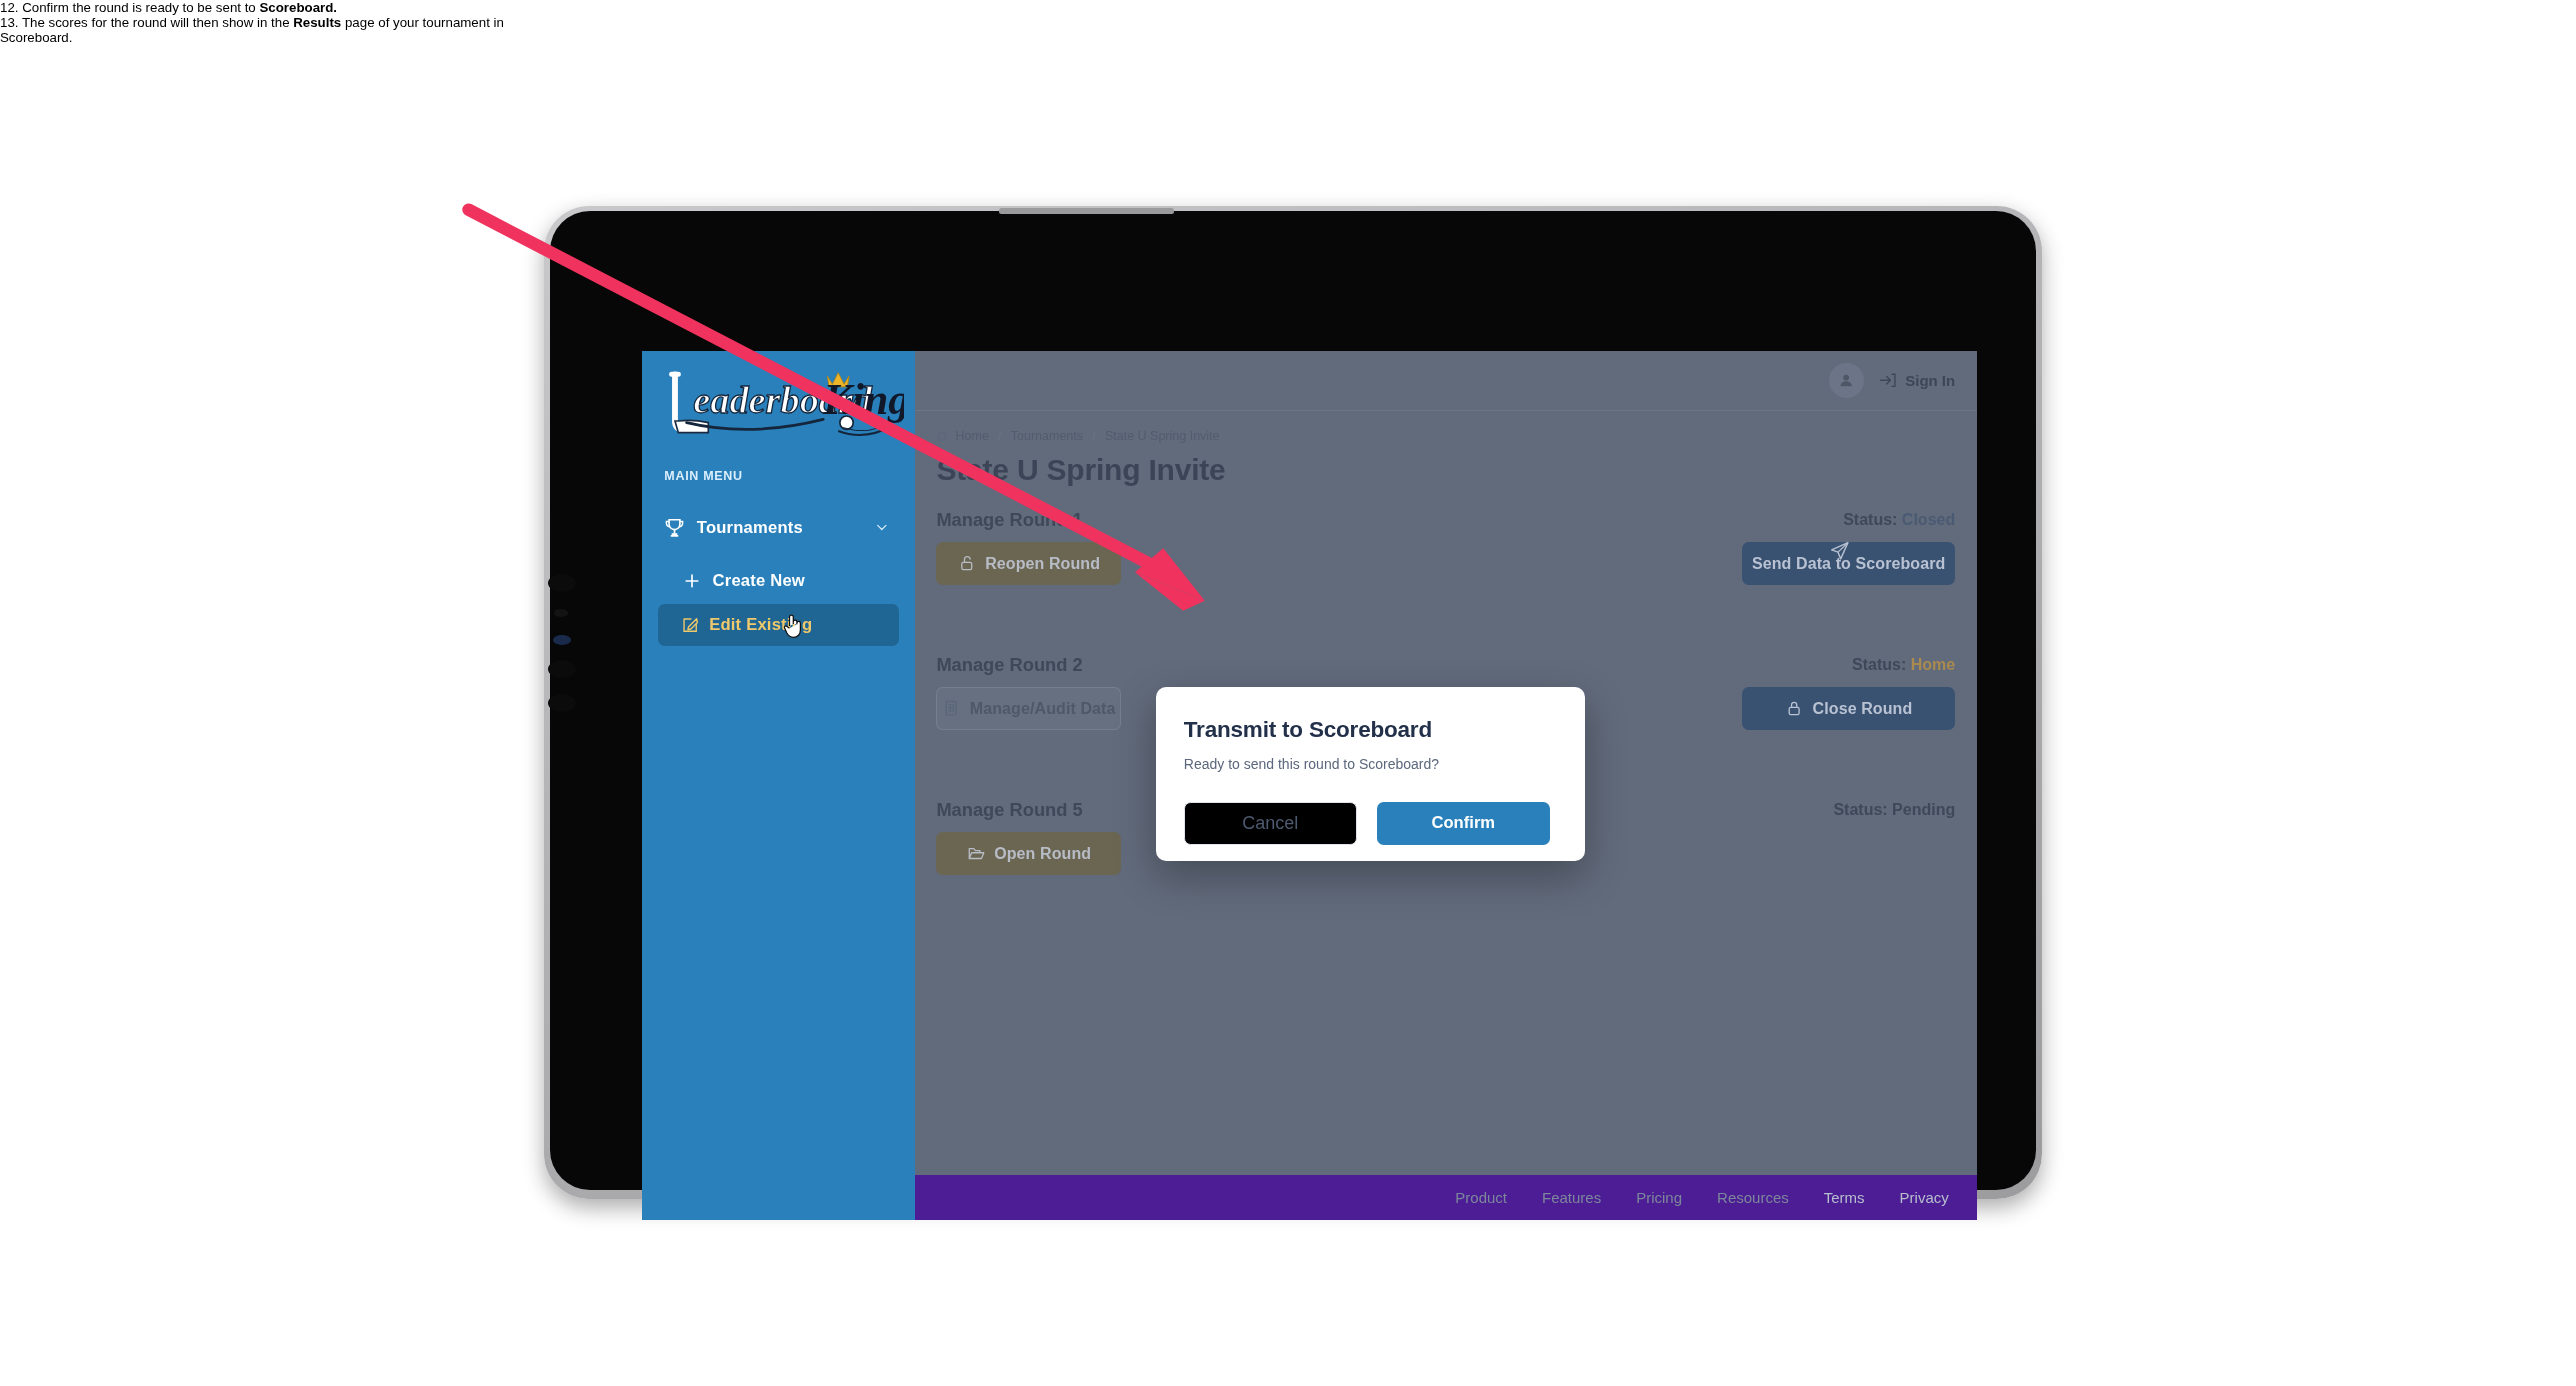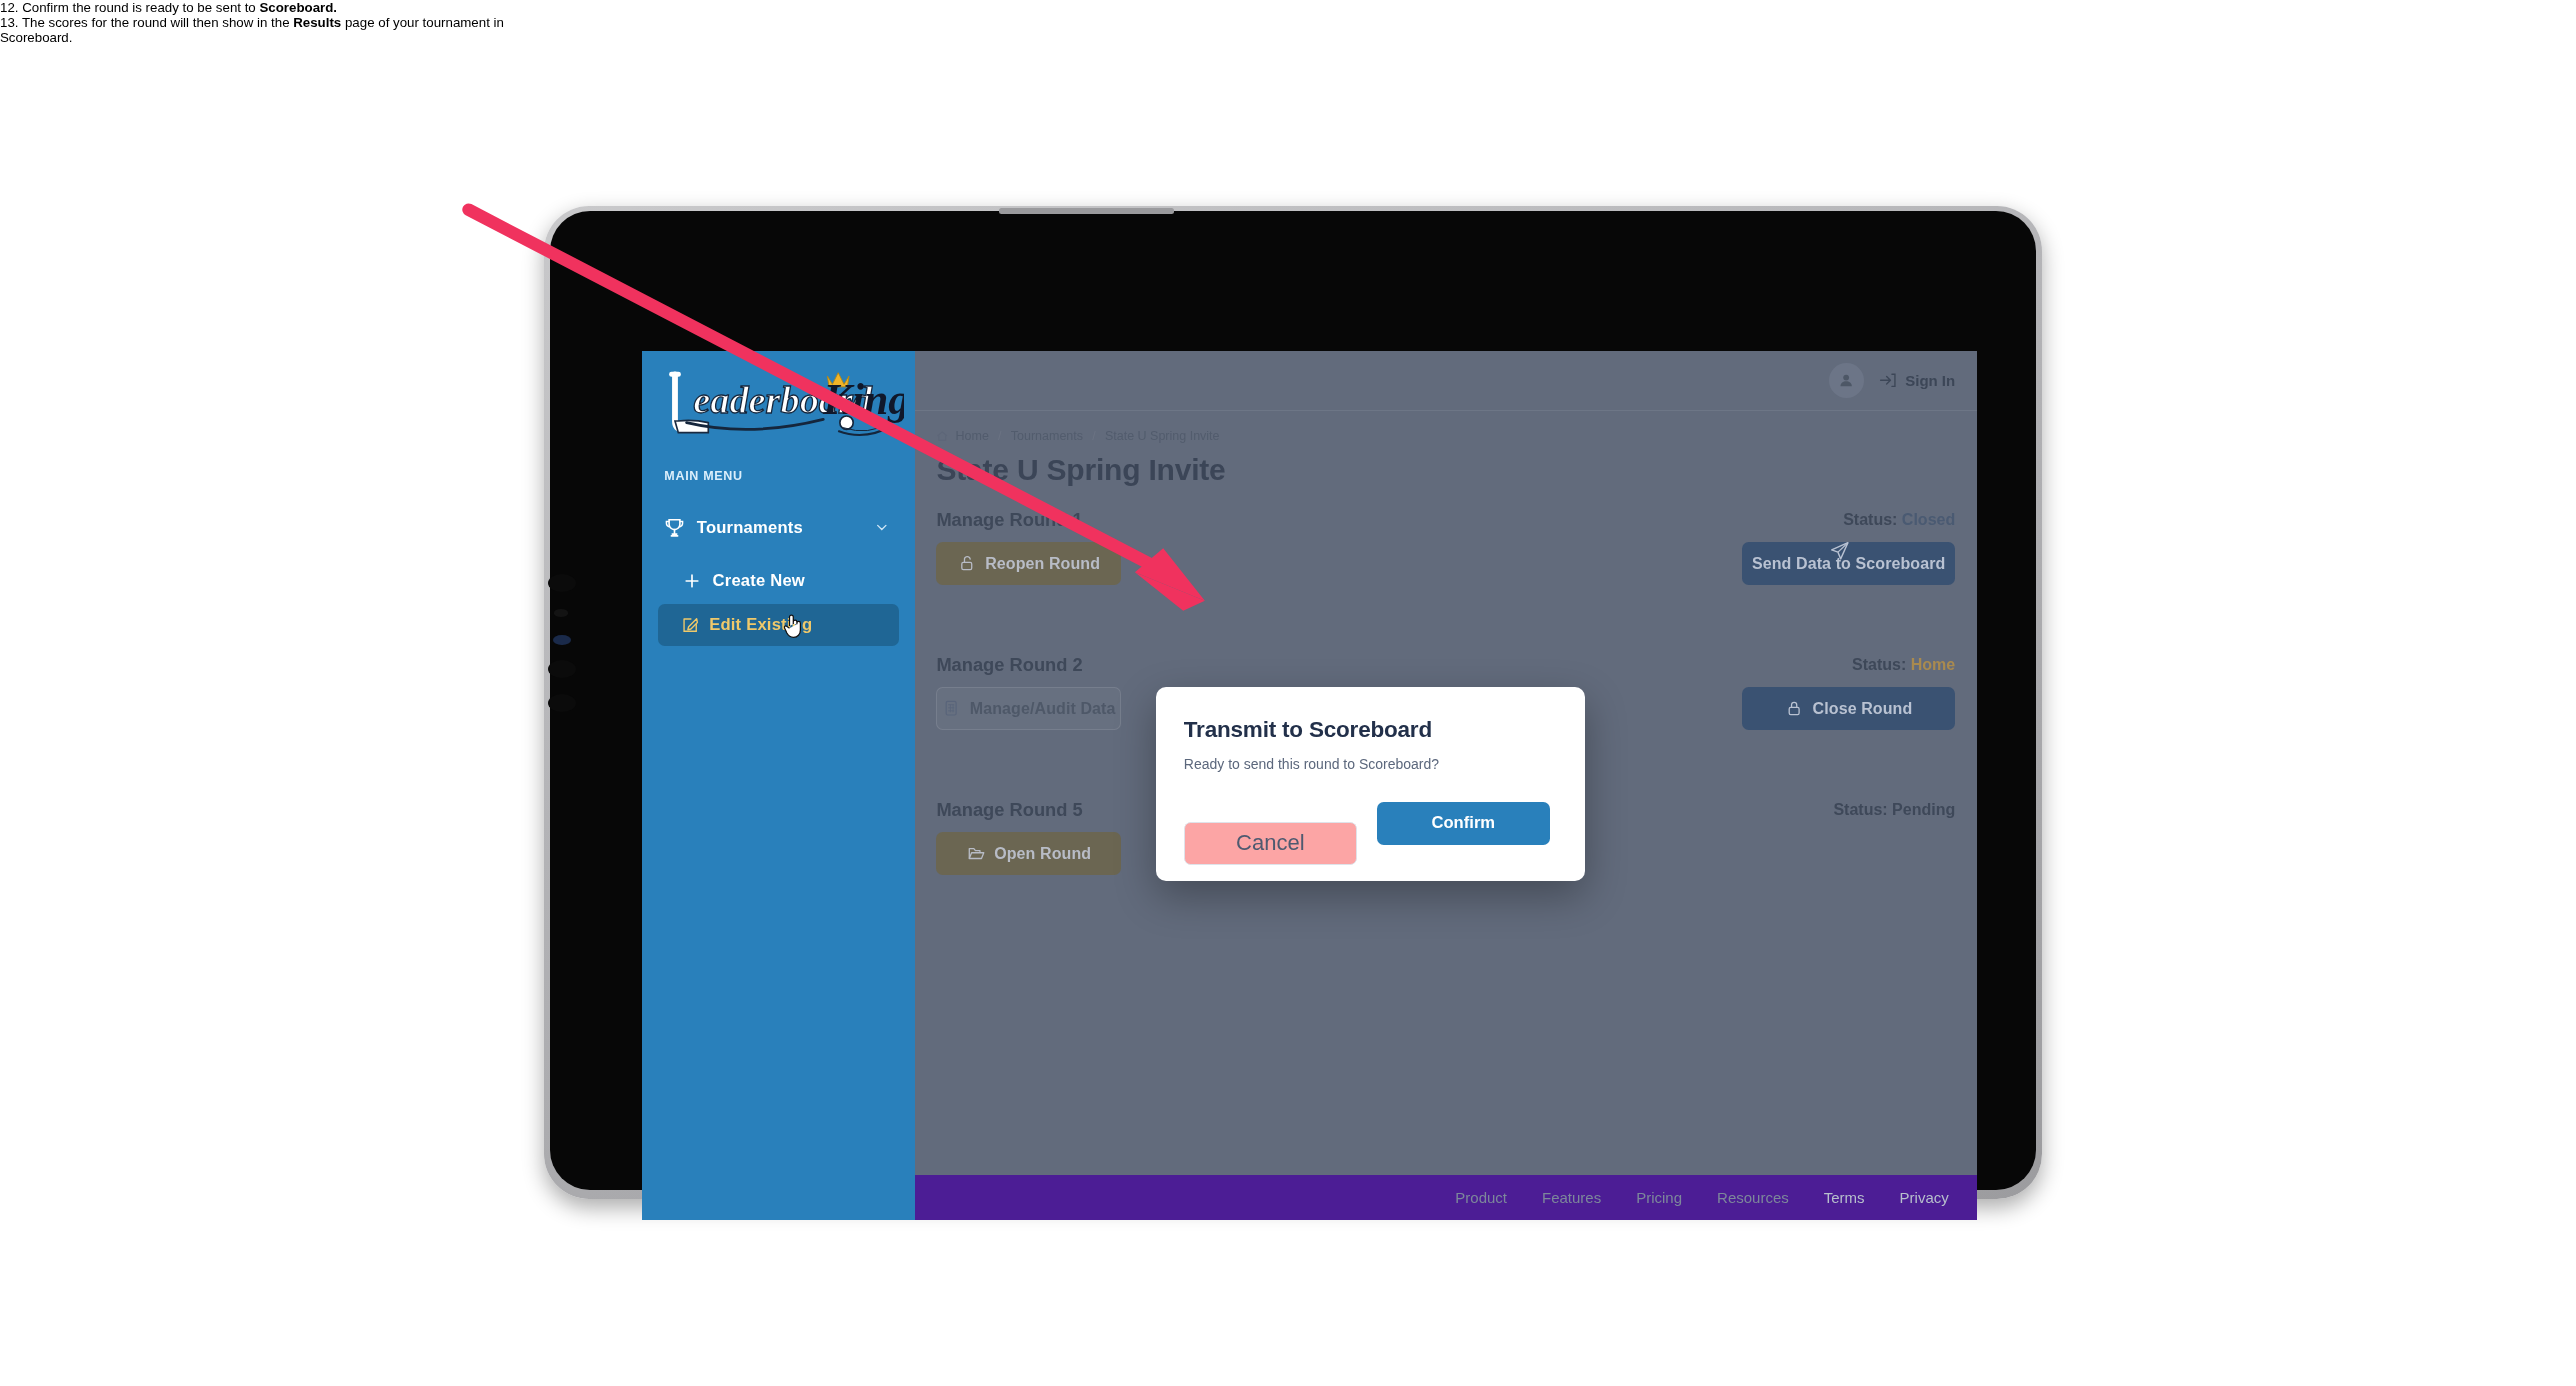--- a/index.html
+++ b/index.html
@@ -276,28 +276,27 @@
     font-size: 14px;
     color: #5b677c;
   }
   #modal-actions {
     margin-top: 30px;
     display: flex;
     gap: 20px;
   }
   #btn-cancel {
     width: 173px; height: 43px;
-    background: #fca5a5;
+    background: #000000;
     border: 0.8px solid #dfe3ea;
     border-radius: 6.7px;
     color: #4e5a70;
-    font-size: 22px;
+    font-size: 18px;
     font-family: "Liberation Sans", sans-serif;
     cursor: pointer;
-    margin-top: 20px;
   }
   #btn-confirm {
     width: 173px; height: 43px;
     background: #2980bb;
     border: none;
     border-radius: 6.7px;
     color: #ffffff;
     font-size: 16.6px;
     font-weight: 700;
     font-family: "Liberation Sans", sans-serif;

